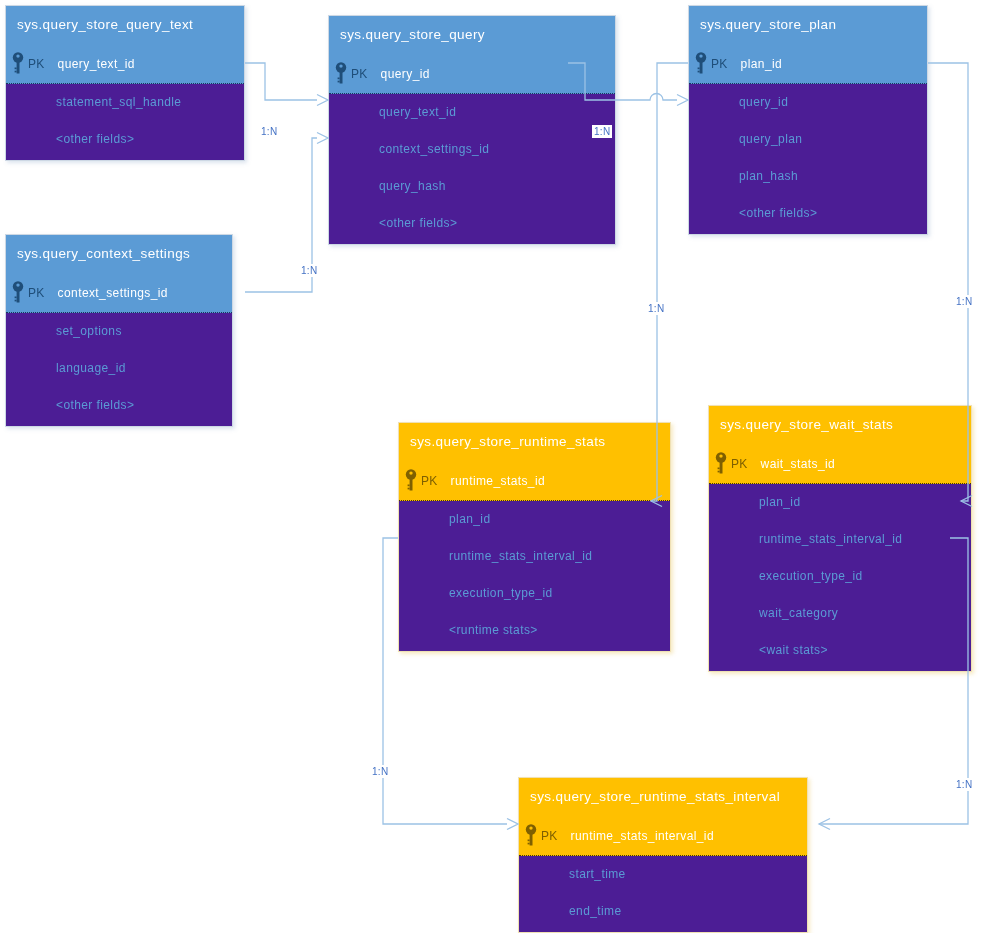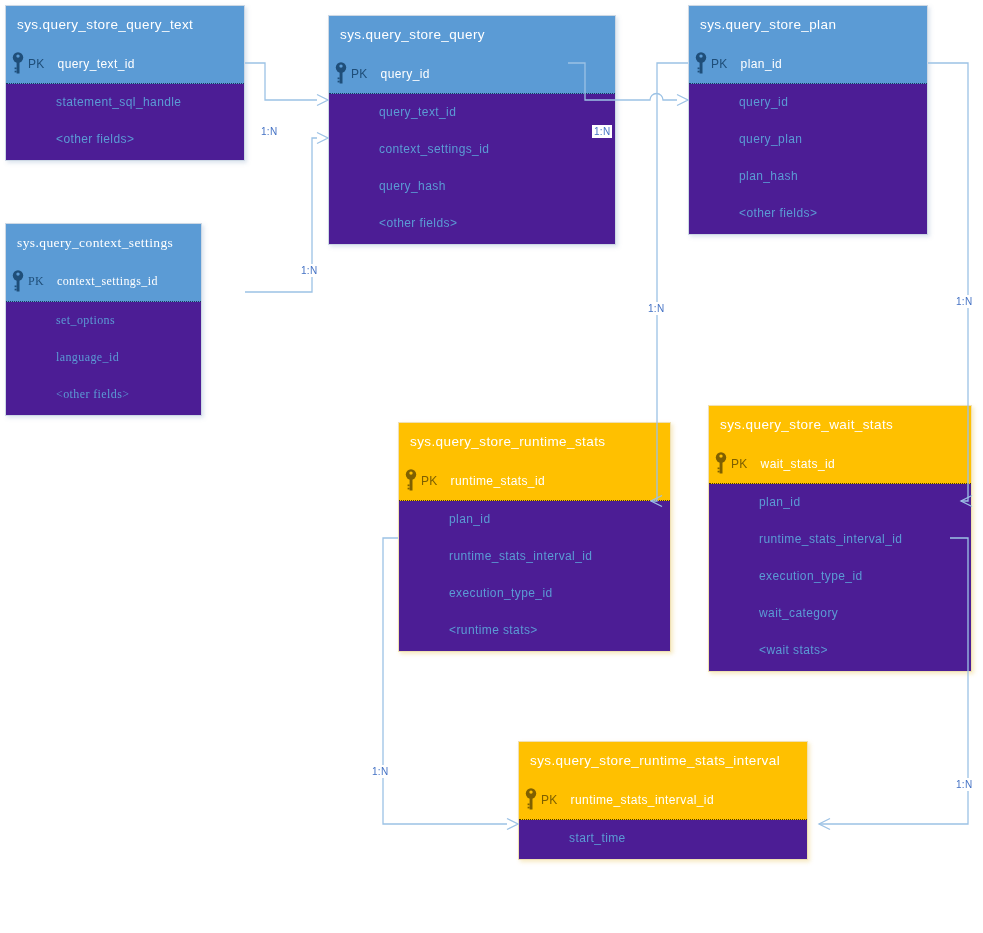--- a/index.html
+++ b/index.html
@@ -161,21 +161,21 @@
       <span class="pk-name">plan_id</span>
     </div>
     <div class="t-body">
       <div class="t-field">query_id</div>
       <div class="t-field">query_plan</div>
       <div class="t-field">plan_hash</div>
       <div class="t-field">&lt;other fields&gt;</div>
     </div>
   </div>
 
-  <div class="table blue" style="left:5px; top:223px; width:197px;font-family:Liberation Serif, serif;">
+  <div class="table blue" style="left:5px; top:234px; width:228px;">
     <div class="t-header">sys.query_context_settings</div>
     <div class="t-pk">
       <svg class="key" width="14" height="23" viewBox="0 0 14 23">
         <circle class="key-body" cx="7" cy="5.5" r="5.2"></circle>
         <circle class="key-hole" cx="7" cy="4.1" r="1.7"></circle>
         <rect class="key-body" x="5.6" y="10" width="2.9" height="11.5"></rect>
         <rect class="key-body" x="3.6" y="15.5" width="2" height="1.7"></rect>
         <rect class="key-body" x="3.6" y="18.7" width="2" height="1.7"></rect>
       </svg>
       <span class="pk-tag">PK</span>
@@ -224,35 +224,36 @@
     </div>
     <div class="t-body">
       <div class="t-field">plan_id</div>
       <div class="t-field">runtime_stats_interval_id</div>
       <div class="t-field">execution_type_id</div>
       <div class="t-field">wait_category</div>
       <div class="t-field">&lt;wait stats&gt;</div>
     </div>
   </div>
 
-  <div class="table orange" style="left:518px; top:741px; width:290px;">
+  <div class="table orange" style="left:518px; top:777px; width:290px;">
     <div class="t-header">sys.query_store_runtime_stats_interval</div>
     <div class="t-pk">
       <svg class="key" width="14" height="23" viewBox="0 0 14 23">
         <circle class="key-body" cx="7" cy="5.5" r="5.2"></circle>
         <circle class="key-hole" cx="7" cy="4.1" r="1.7"></circle>
         <rect class="key-body" x="5.6" y="10" width="2.9" height="11.5"></rect>
         <rect class="key-body" x="3.6" y="15.5" width="2" height="1.7"></rect>
         <rect class="key-body" x="3.6" y="18.7" width="2" height="1.7"></rect>
       </svg>
       <span class="pk-tag">PK</span>
       <span class="pk-name">runtime_stats_interval_id</span>
     </div>
     <div class="t-body">
       <div class="t-field">start_time</div>
+      <div class="t-field">end_time</div>
     </div>
   </div>
 
   <svg id="wires" viewBox="0 0 983 933">
 
     <g>
       <path d="M245,63 H265 V100 H317"></path>
       <path d="M317,94.5 L328,100 L317,105.5"></path>
     </g>
 

